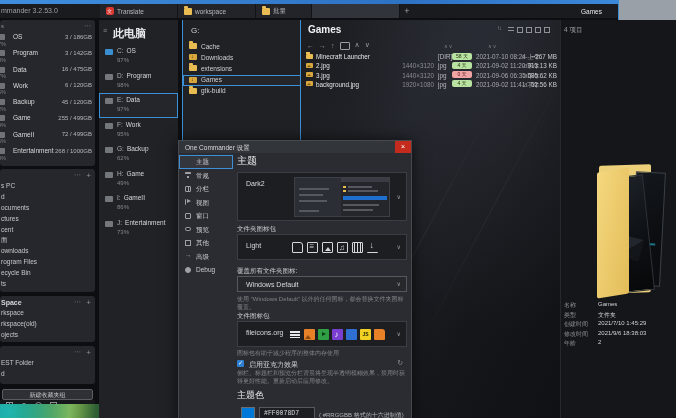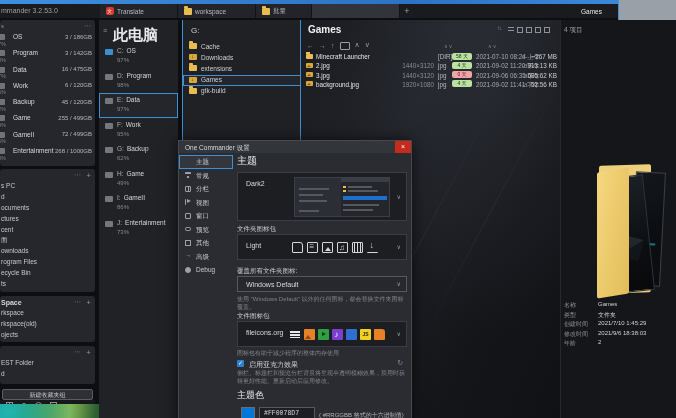--- a/index.html
+++ b/index.html
@@ -51,21 +51,21 @@
   .btoolbar{left:0;top:400px;width:95px;height:11px;background:#17181c;display:flex;align-items:center;gap:8px;padding-left:6px;box-sizing:border-box;}
   .bic{width:7px;height:7px;border:1px solid #8d9095;box-sizing:border-box;}
   .bic.grid{background:linear-gradient(#8d9095,#8d9095) 50% 0/1px 100% no-repeat,linear-gradient(#8d9095,#8d9095) 0 50%/100% 1px no-repeat;}
   .bic.search{border-radius:50%;width:6px;height:6px;position:relative;}
   .bic.search::after{content:"";position:absolute;left:4px;top:4px;width:3px;height:1px;background:#8d9095;transform:rotate(45deg);}
   .bic.user{border-radius:50% 50% 0 0;}
   .bic.window{}
 
   
   .thispc{left:99px;top:20px;width:79px;height:398px;background:#202226;}
-  .tp-title{position:absolute;left:14px;top:6px;font-size:15px;font-weight:bold;color:#e9eaec;}
+  .tp-title{position:absolute;left:14px;top:6px;font-size:11px;font-weight:bold;color:#e9eaec;}
   .tp-burger{position:absolute;left:4px;top:7px;font-size:7px;color:#8d9095;}
   .tp-rows{position:absolute;left:0;top:24px;width:79px;}
   .tp-row{position:relative;height:24.5px;}
   .tp-row.selected{outline:1px solid #3d8fd6;outline-offset:-1px;background:#24262c;}
   .tp-ico{position:absolute;left:6px;top:5px;width:8px;height:6px;background:#74777c;border-radius:1px;}
   .tp-row:first-child .tp-ico{background:#3a8fd0;}
   .tp-line1{position:absolute;left:18px;top:3px;font-size:6.5px;color:#d5d7d9;white-space:nowrap;}
   .tp-letter{color:#aeb1b5;margin-right:3px;}
   .tp-pct{position:absolute;left:18px;top:13px;font-size:6px;color:#85878c;}
 

